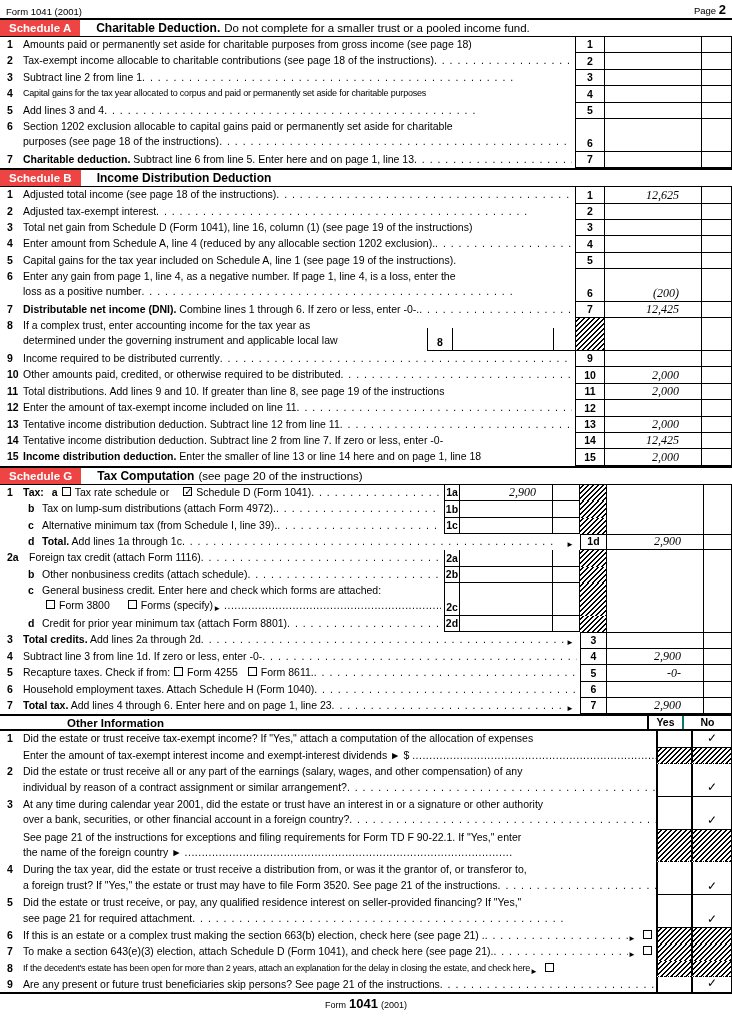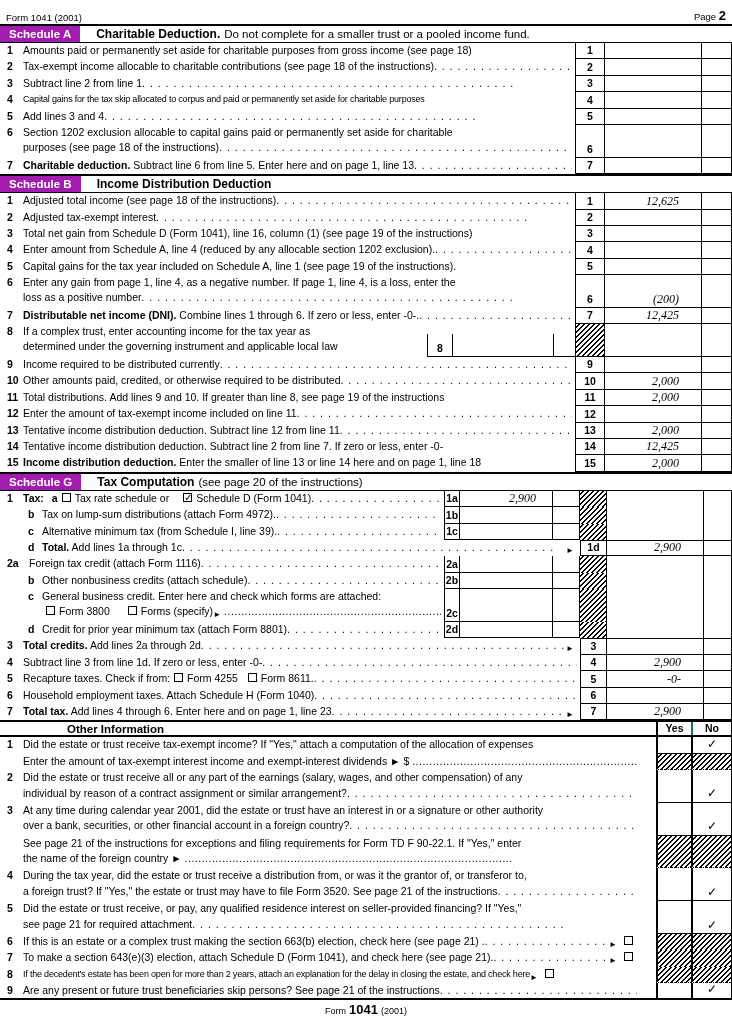--- a/index.html
+++ b/index.html
@@ -1,26 +1,26 @@
 <!DOCTYPE html>
 <html><head>
 <meta charset="utf-8">
 <style>
   *{box-sizing:border-box;margin:0;padding:0}
   html,body{background:#fff}
   .page{width:732px;height:1017px;background:#fff;color:#000;
         font-family:"Liberation Sans",sans-serif;font-size:10.5px;position:relative;overflow:hidden}
   
-  .hdr{display:flex;justify-content:space-between;align-items:flex-end;height:24px;padding:2px 6px 1px 6px;font-size:9.5px}
+  .hdr{display:flex;justify-content:space-between;align-items:flex-end;height:18px;padding:2px 6px 1px 6px;font-size:9.5px}
   .hdr .pg b{font-size:13px}
   .ftr{display:flex;justify-content:center;align-items:baseline;gap:3px;padding:2px 8px;font-size:9px}
   .ftr b{font-size:13px}
   
   .schedbar{display:flex;align-items:stretch;border-top:2px solid #000;border-bottom:1.5px solid #000;height:19px}
-  .schedtab{background:#a21caf;color:#fff;font-weight:bold;font-size:11.5px;padding:0 9px;display:flex;align-items:center}
+  .schedtab{background:#ef4444;color:#fff;font-weight:bold;font-size:11.5px;padding:0 9px;display:flex;align-items:center}
   .schedtitle{display:flex;align-items:center;padding-left:16px;font-size:11.5px;gap:4px}
   .schedtitle b{font-size:12px}
   
   .row{display:flex;line-height:15px}
   .h1{height:16.4px}
   .h2{height:32.8px}
   .c-num{flex:none;width:16px;margin-left:7px;font-weight:bold}
   .c-desc{flex:1;display:flex;overflow:hidden;padding-right:3px;min-width:0}
   .c-desc .t{white-space:nowrap;flex:none}
   .c-desc.ml{display:block}
@@ -55,23 +55,23 @@
   .inner8{display:flex;align-self:flex-end;height:23px;margin-left:auto}
   .i8l{flex:none;width:26px;border-left:1.5px solid #000;border-right:1.5px solid #000;border-bottom:1.5px solid #000;
        font-weight:bold;display:flex;align-items:flex-end;justify-content:center}
   .i8a{flex:none;width:100px;border-bottom:1.5px solid #000}
   .i8c{flex:none;width:22px;border-left:1.5px solid #000;border-bottom:1.5px solid #000}
   
   .oi-bar{display:flex;border-top:2px solid #000;border-bottom:2px solid #000;height:17px;line-height:15px}
   .oi-title{flex:1;font-weight:bold;font-size:11.5px;padding-left:67px}
   .oi-yh,.oi-nh{flex:none;font-weight:bold;display:flex;align-items:center;justify-content:center}
   .oi-yh{width:35px;border-left:2px solid #000}
-  .oi-nh{width:41px;border-left:2px solid #0f766e;border-right:1.5px solid #000}
+  .oi-nh{width:50px;border-left:2px solid #0f766e;border-right:1.5px solid #000}
   .oi-row{display:flex;line-height:15.5px}
-  .oi-desc{flex:1;display:flex;overflow:hidden;padding-right:19px;min-width:0}
+  .oi-desc{flex:1;display:flex;overflow:hidden;padding-right:0;min-width:0}
   .oi-desc.ml{display:block}
   .oi-desc.ml .l2{display:flex;overflow:hidden}
   .oi-y{flex:none;width:35px;border-left:2px solid #000;display:flex;align-items:flex-end;justify-content:center}
   .oi-n{flex:none;width:41px;border-left:2px solid #000;border-right:1.5px solid #000;
         display:flex;align-items:flex-end;justify-content:center;font-size:12px}
   .bb{border-bottom:1.5px solid #000}
   .bbd{border-bottom:1.5px dotted #000}
   .oi-end{border-bottom:2px solid #000}
   .fill{letter-spacing:0.5px;overflow:hidden;white-space:nowrap;flex:1;min-width:0}
 </style>
@@ -118,21 +118,21 @@
         <span class="t">Subtract line 2 from line 1</span>
         <span class="leader">. . . . . . . . . . . . . . . . . . . . . . . . . . . . . . . . . . . . . . . . . . . . . . . .</span>
       </div>
     <div class="c-lno">3</div>
     <div class="c-amt"></div>
     <div class="c-cts"></div>
   </div>
   <div class="row h1">
     <div class="c-num">4</div>
     <div class="c-desc">
-        <span class="t cond">Capital gains for the tax skip allocated to corpus and paid or permanently set aside for charitable purposes</span>
+        <span class="t cond">Capital gains for the tax year allocated to corpus and paid or permanently set aside for charitable purposes</span>
       </div>
     <div class="c-lno">4</div>
     <div class="c-amt"></div>
     <div class="c-cts"></div>
   </div>
   <div class="row h1">
     <div class="c-num">5</div>
     <div class="c-desc">
         <span class="t">Add lines 3 and 4</span>
         <span class="leader">. . . . . . . . . . . . . . . . . . . . . . . . . . . . . . . . . . . . . . . . . . . . . . . .</span>

